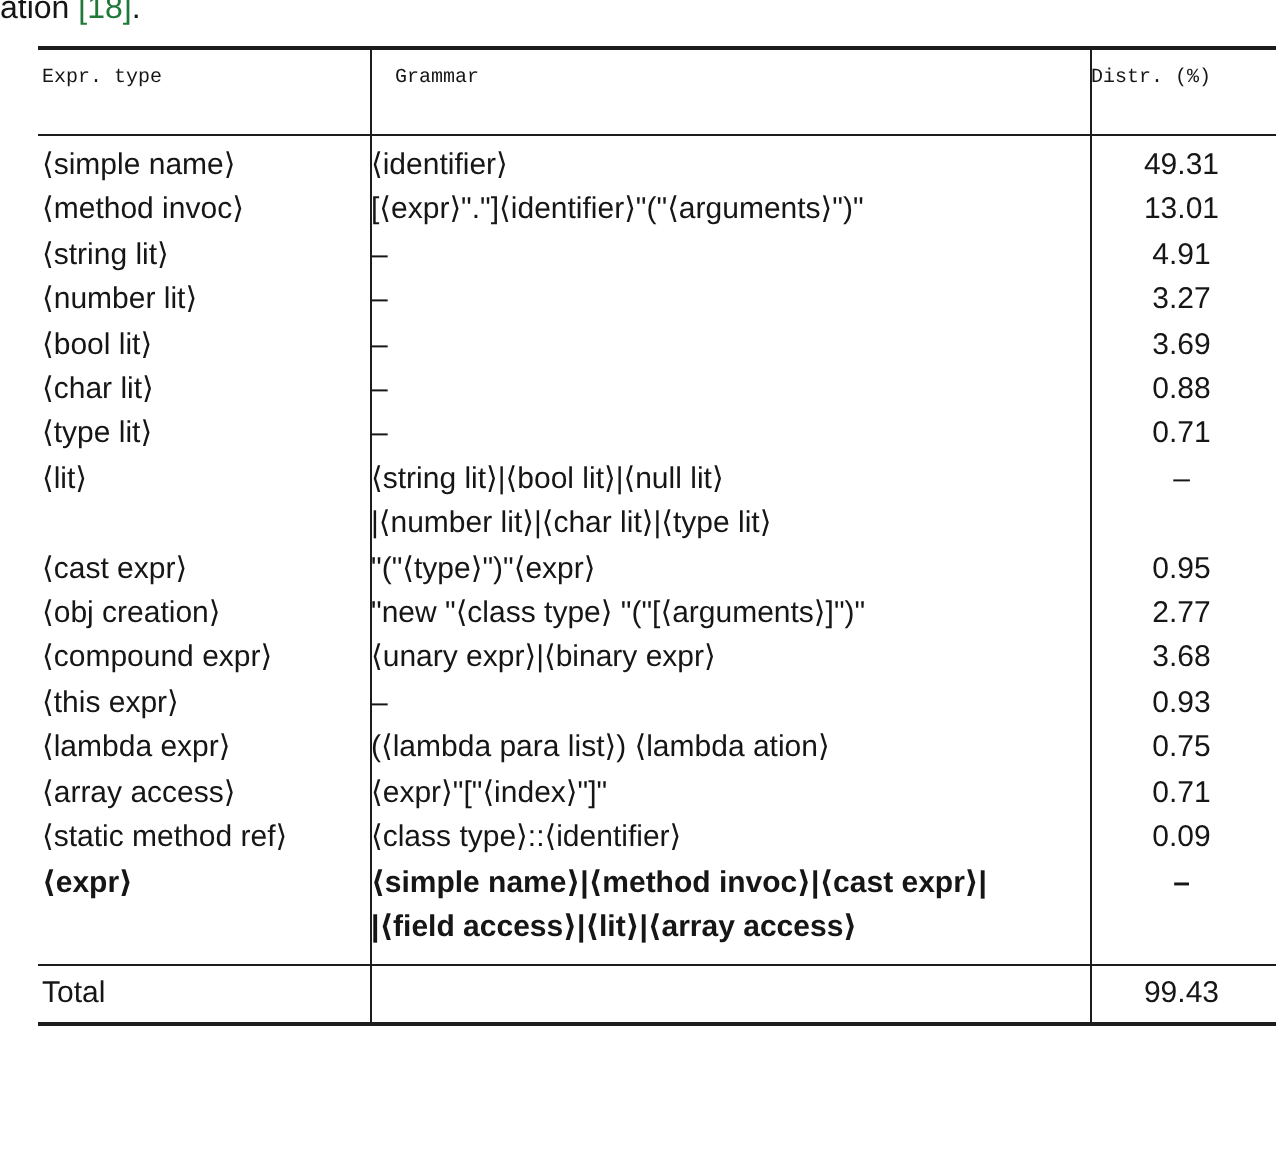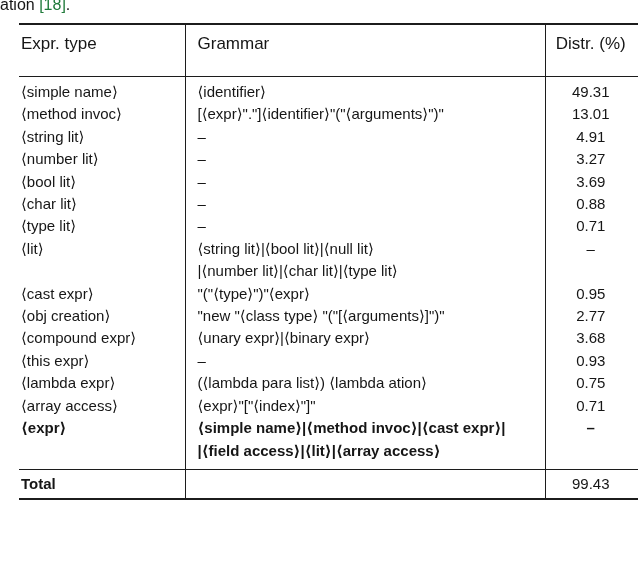--- a/index.html
+++ b/index.html
@@ -37,46 +37,47 @@
   col.c1 { width: 166px; }
   col.c2 { width: 360px; }
   col.c3 { width: 93px; }
 
   th, td { vertical-align: top; font-weight: normal; }
 
   thead th {
     text-align: left;
     padding: 9px 0 22px 0;
     border-bottom: 1px solid #1c1c1c;
-    font-size: 17px;
+    font-size: 10px;
+    font-family: Liberation Mono, monospace;
   }
   thead th.h1 { padding-left: 2px; }
   thead th.h2 { padding-left: 12px; }
-  thead th.h3 { text-align: center; padding-right: 2px; }
+  thead th.h3 { text-align: left; padding-right: 2px; }
 
   .bar { border-left: 1px solid #1c1c1c; }
 
   tbody td {
     line-height: 22.4px;
     padding: 0;
     margin-left: 12px;
   }
   tbody td.c1 { padding-left: 2px; }
-  tbody td.c2 { padding-left: 12px; }
+  tbody td.c2 { }
   tbody td.c3 { text-align: center; padding-right: 2px; }
 
   tbody tr.first-row td { padding-top: 4px; }
   tbody tr.last-row td { padding-bottom: 7px; font-weight: bold; }
 
   tfoot td {
     border-top: 1px solid #1c1c1c;
     padding: 6px 0 7px 0;
     line-height: 15px;
   }
-  tfoot td.c1 { padding-left: 2px; font-weight: bold; }
+  tfoot td.c1 { padding-left: 2px; }
   tfoot td.c3 { text-align: center; padding-right: 2px; }
 
   .gline { white-space: nowrap; }
 </style>
 </head>
 <body>
 
 <div class="top-text">
   <span>ation </span><a class="cite" style="color: rgb(31, 122, 58);">[18]</a><span>.</span>
 </div>
@@ -187,20 +188,27 @@
         </td>
       <td class="c3 bar">0.75</td>
     </tr>
     <tr>
       <td class="c1">⟨array access⟩</td>
       <td class="c2 bar">
           <div class="gline">⟨expr⟩"["⟨index⟩"]"</div>
         </td>
       <td class="c3 bar">0.71</td>
     </tr>
+    <tr>
+      <td class="c1">⟨static method ref⟩</td>
+      <td class="c2 bar">
+          <div class="gline">⟨class type⟩::⟨identifier⟩</div>
+        </td>
+      <td class="c3 bar">0.09</td>
+    </tr>
     <tr class="last-row">
       <td class="c1">⟨expr⟩</td>
       <td class="c2 bar">
         <div class="gline">⟨simple name⟩|⟨method invoc⟩|⟨cast expr⟩|</div>
         <div class="gline">|⟨field access⟩|⟨lit⟩|⟨array access⟩</div>
       </td>
       <td class="c3 bar">–</td>
     </tr>
   </tbody>
   <tfoot>

